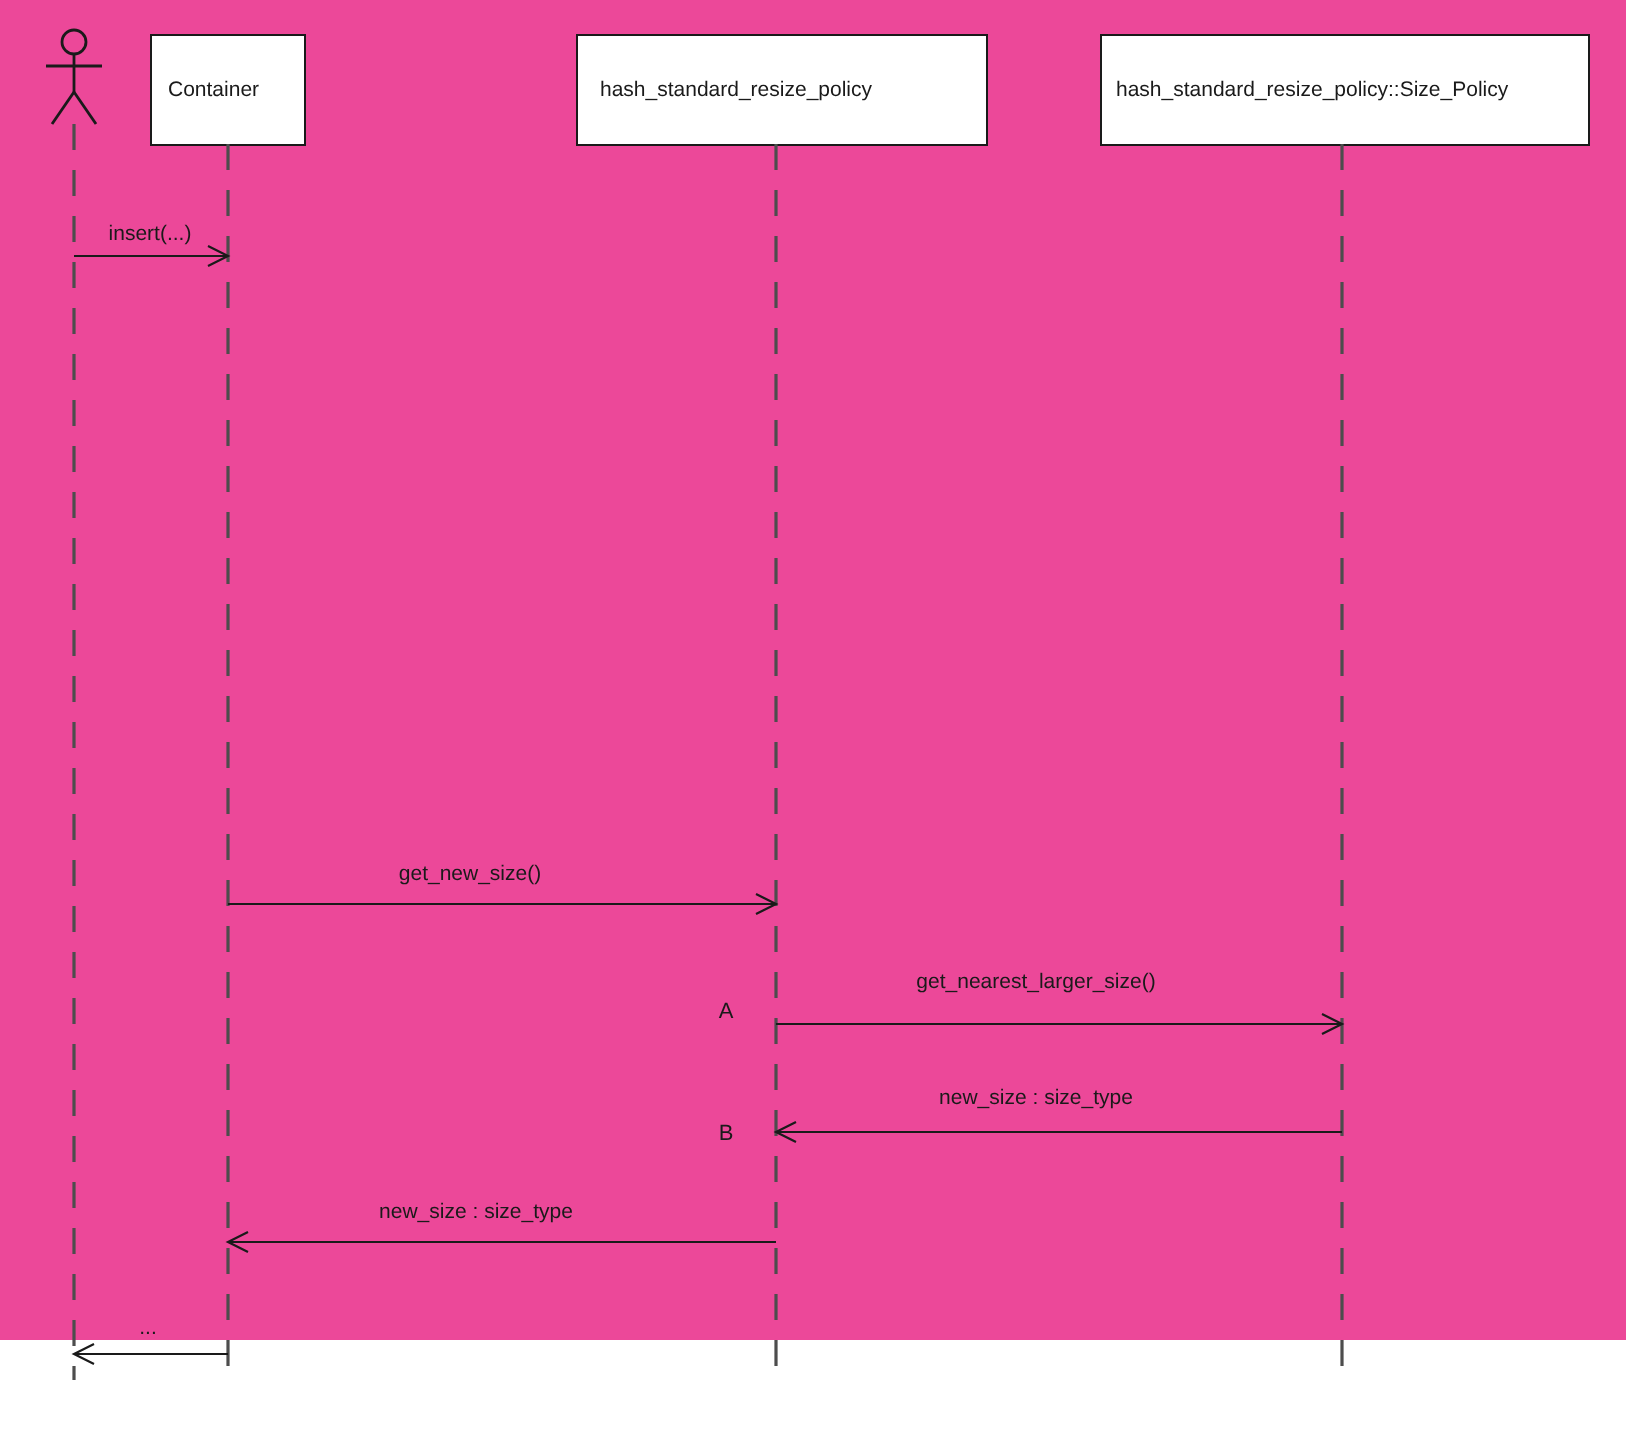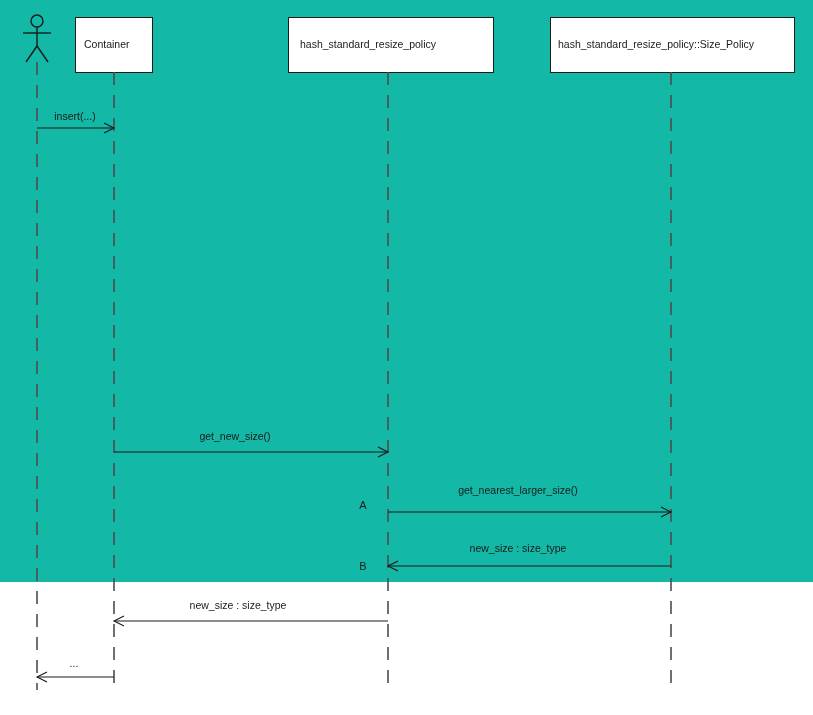--- a/index.html
+++ b/index.html
@@ -10,22 +10,22 @@
   }
   body {
     font-family: "Liberation Sans", sans-serif;
     width: 813px;
     height: 715px;
     overflow: hidden;
   }
   #diagram-root {
     position: relative;
     width: 813px;
-    height: 582px;
-    background: #14b8a6;
+    height: 670px;
+    background: #ec4899;
   }
   svg#seq-svg {
     position: absolute;
     left: 0;
     top: 0;
     width: 813px;
     height: 715px;
     display: block;
   }
   .lifeline-box-rect {

